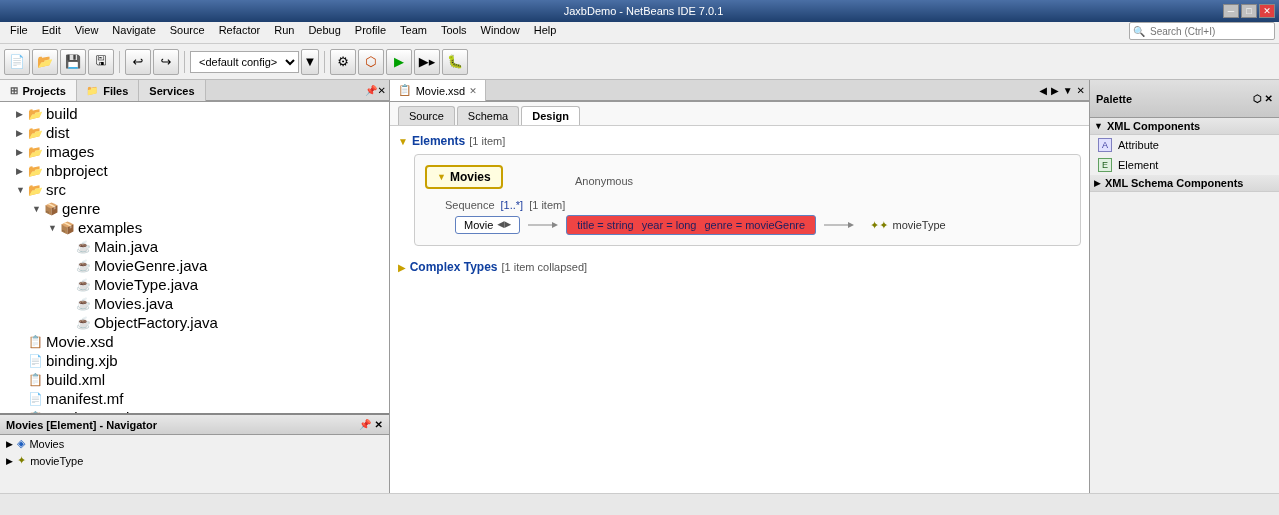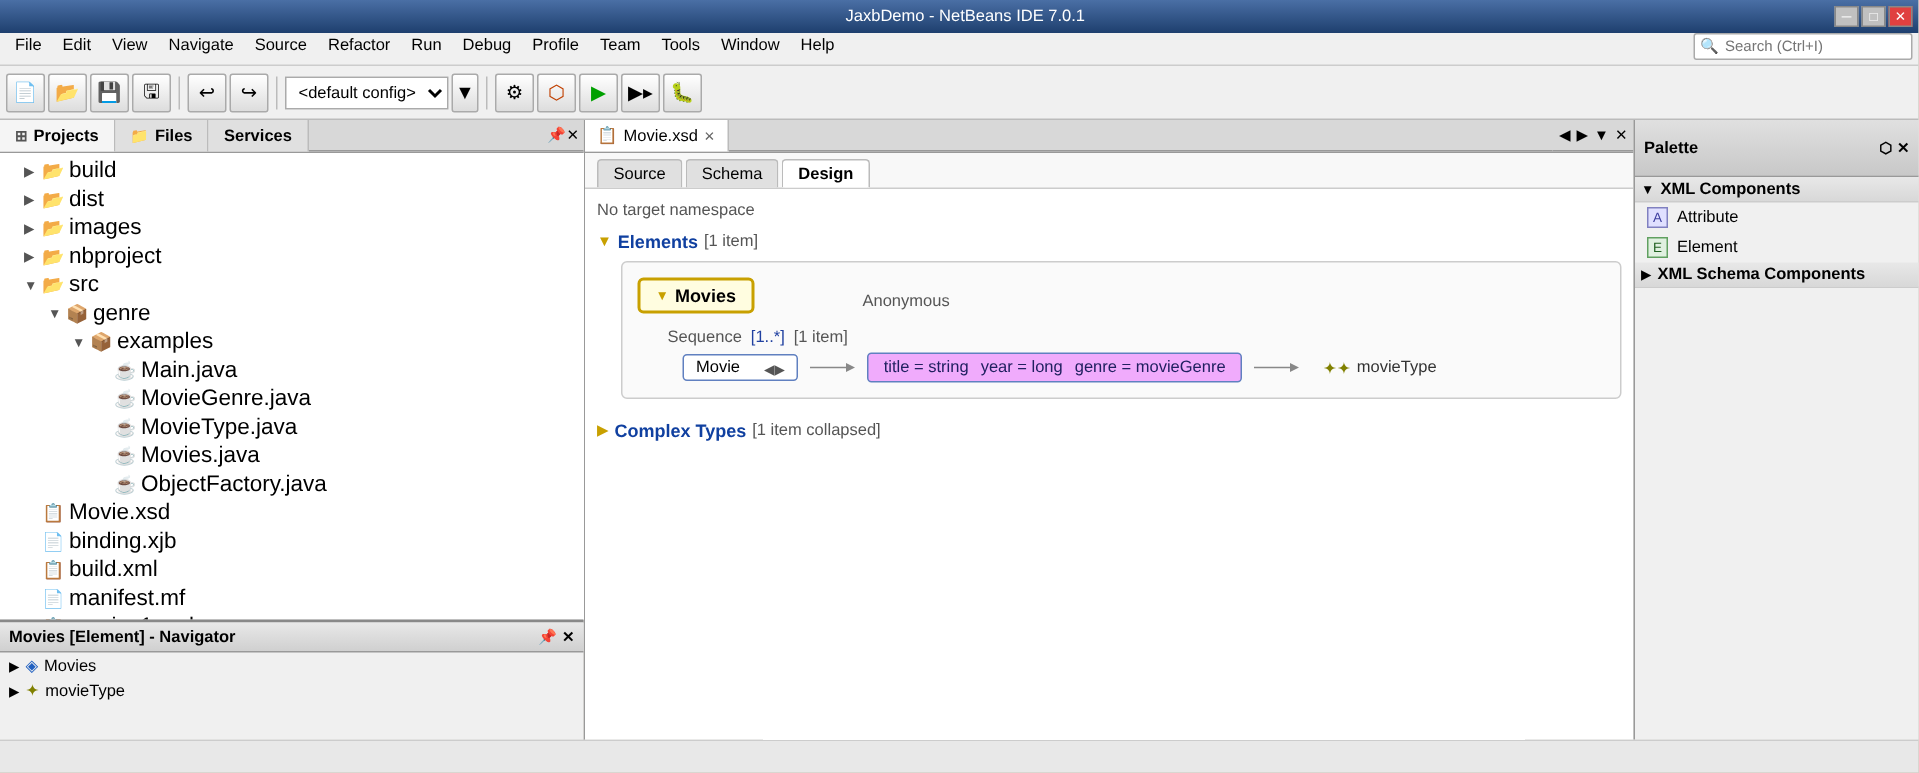--- a/index.html
+++ b/index.html
@@ -260,34 +260,34 @@
 
     .movie-row {
       display: flex;
       align-items: center;
       gap: 8px;
       margin-left: 30px;
     }
 
     .movie-box {
       display: inline-flex;
-      align-items: flex-end;
+      align-items: flex-start;
       border: 1px solid #6080c0;
       background: white;
       border-radius: 3px;
       padding: 2px 8px;
       font-size: 11px;
-      gap: 16px;
+      gap: 4px;
     }
 
     .attributes-box {
       display: inline-flex;
       align-items: center;
       border: 1px solid #6080c0;
-      background: #f0abfc;
+      background: #ef4444;
       border-radius: 3px;
       padding: 3px 10px;
       font-size: 11px;
       gap: 8px;
     }
     .attr-item { color: #202060; }
 
     .movietype-box {
       display: inline-flex;
       align-items: center;
@@ -640,21 +640,20 @@
         </div>
         <div class="schema-tab">
           <span>Schema</span>
         </div>
         <div class="schema-tab active">
           <span>Design</span>
         </div>
       </div>
 
       <div id="schema-content">
-        <div class="no-target-ns">No target namespace</div>
 
         <div class="schema-section-header">
           <span class="section-triangle">▼</span>
           <span class="section-title">Elements</span>
           <span class="section-count">[1 item]</span>
         </div>
 
         <div id="schema-diagram">
           <div style="position:relative;margin-bottom:4px;">
             <div class="movies-box">

